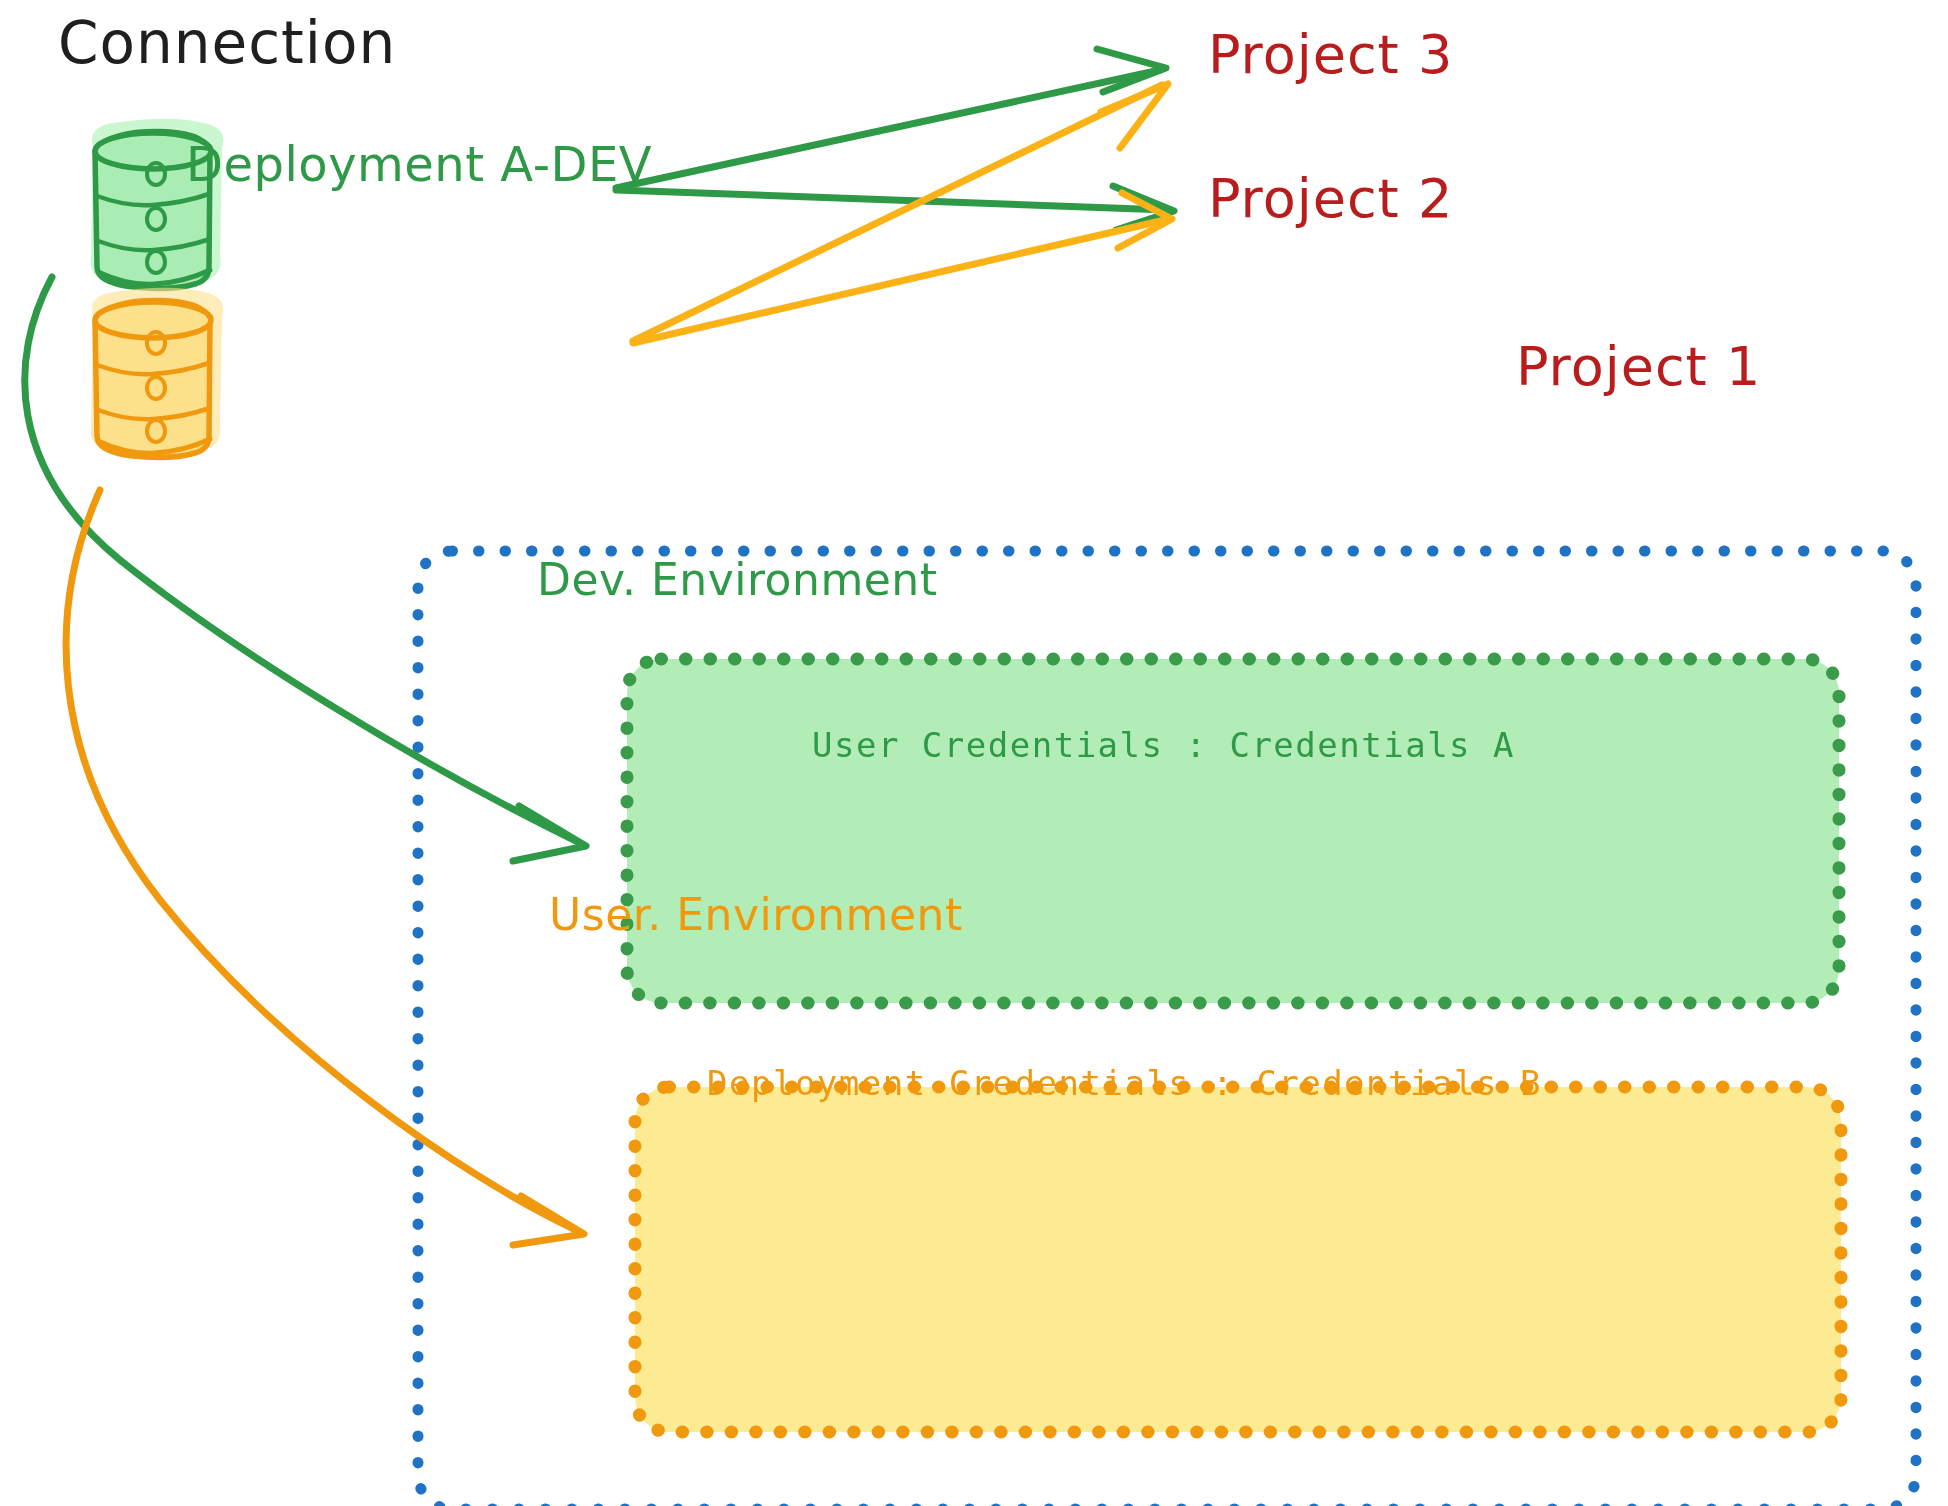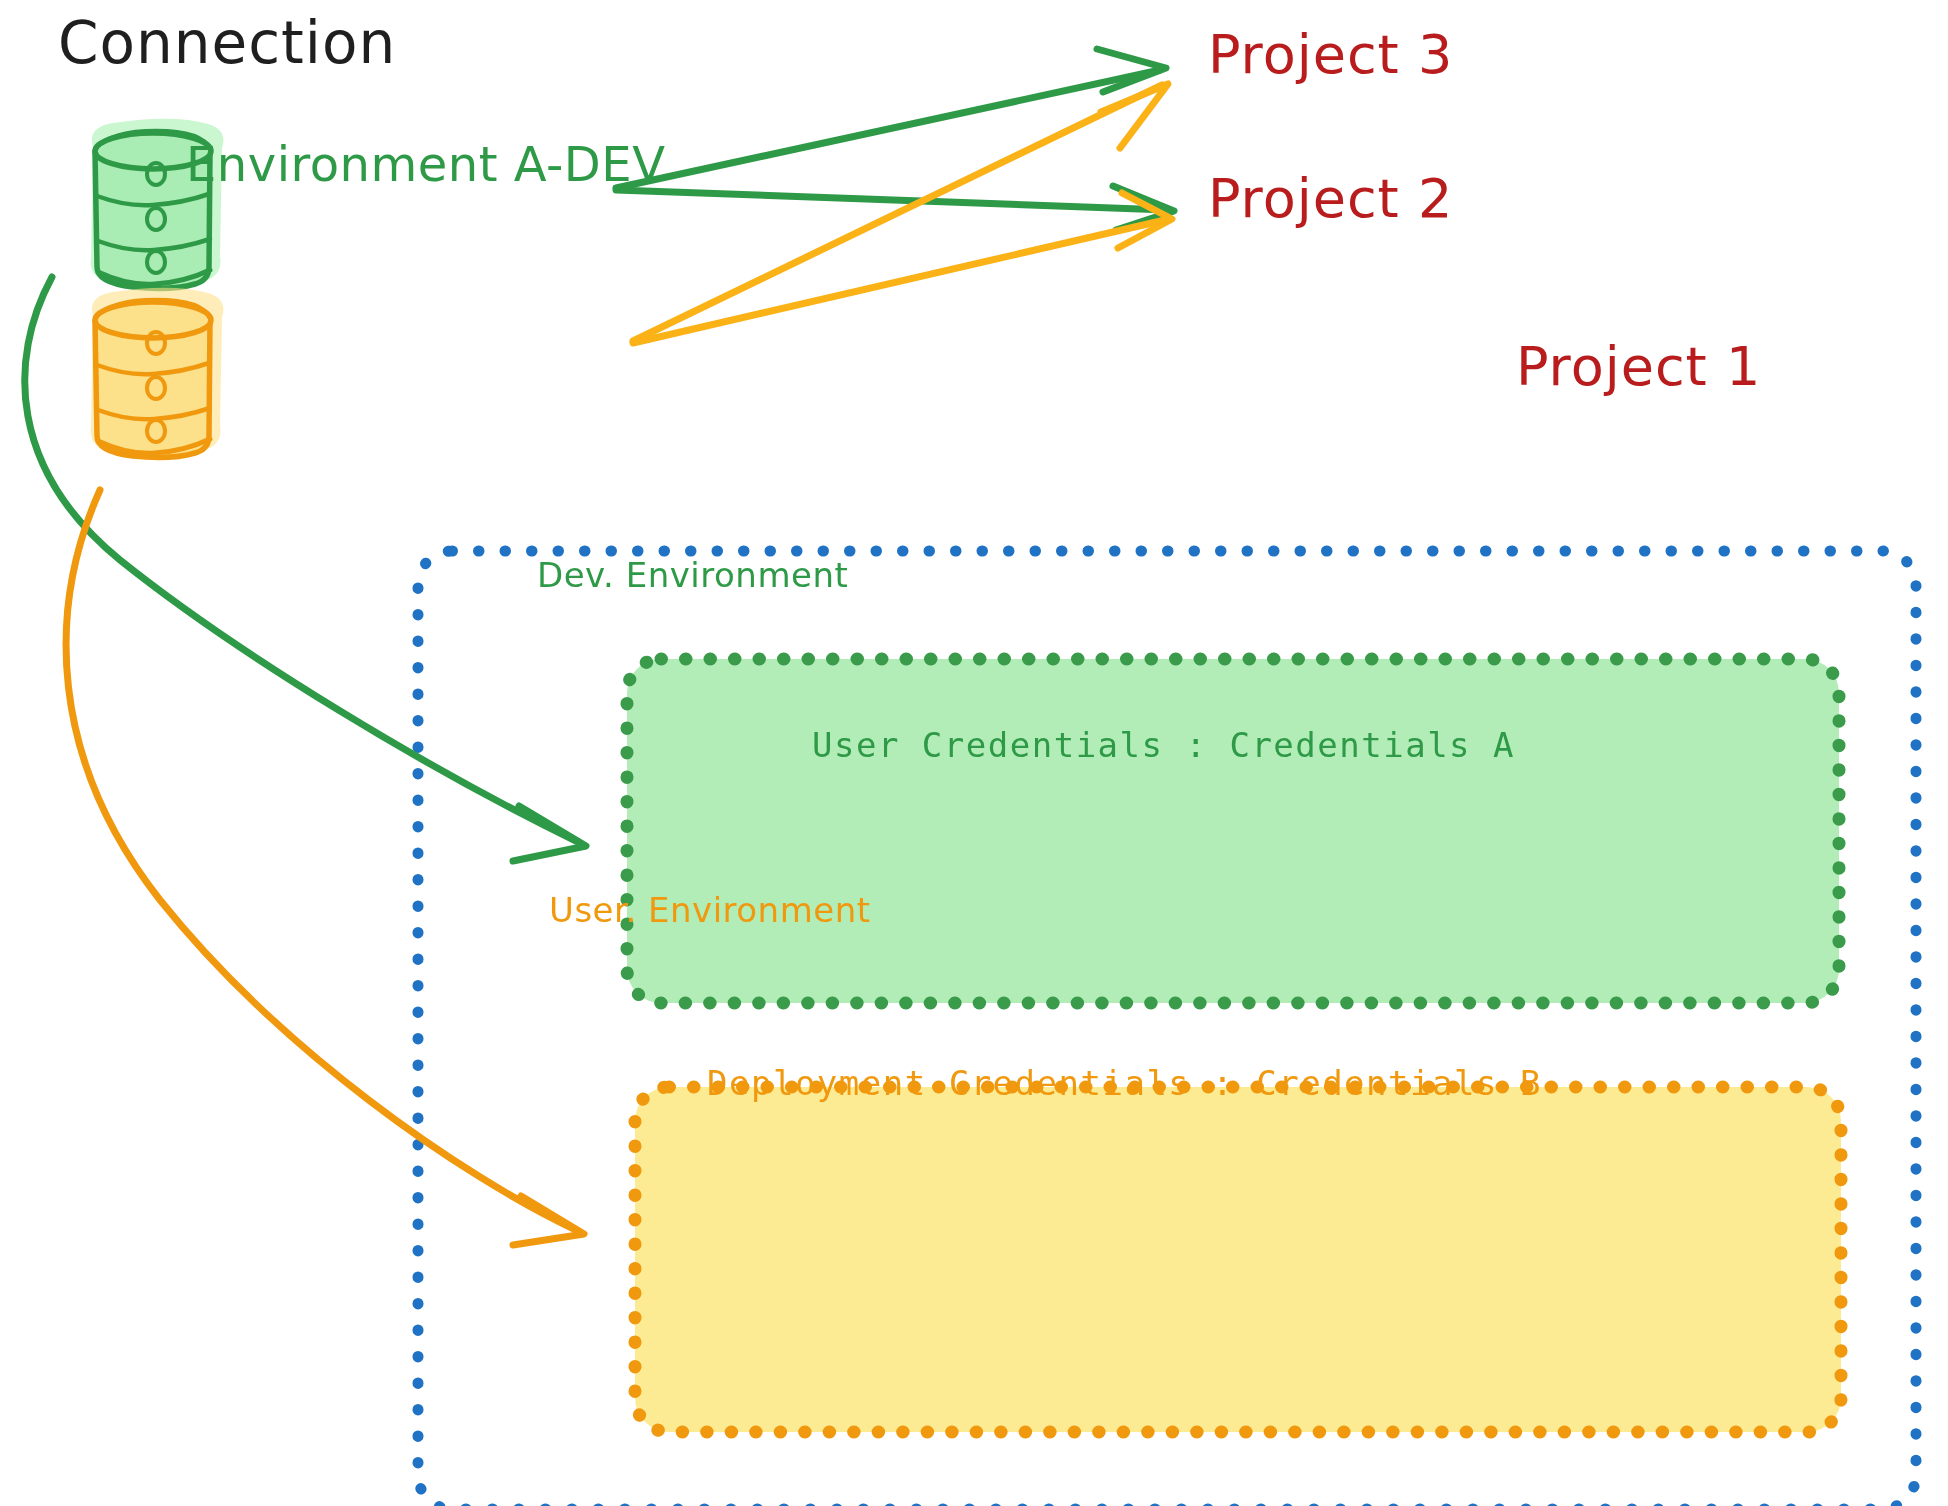--- a/index.html
+++ b/index.html
@@ -28,21 +28,21 @@
   }
   .proj{
     font-size:54px; color:#b91c1c;
     font-family:"DejaVu Sans", sans-serif; letter-spacing:1px;
   }
   .proj-3{ left:1208px; top:28px; }
   .proj-2{ left:1208px; top:172px; }
   .proj-1{ left:1516px; top:340px; }
 
   .env-title{
-    font-size:34px;
+    font-size:44px;
     font-family:"DejaVu Sans", sans-serif; letter-spacing:.5px;text-align:center;
   }
   .env-title.dev { left:537px; top:558px; color:#2e9a47; }
   .env-title.prod{ left:549px; top:893px; color:#f0990e; }
 
   .cred{
     font-family:"DejaVu Sans Mono", monospace;
     font-size:34px; letter-spacing:1.5px;
   }
   .cred.dev { left:812px;  top:728px;  color:#2e9a47;text-align:right; }
@@ -130,21 +130,21 @@
 
     <g>
       <path d="M100,490 C46,610 50,760 160,900 C280,1050 460,1175 576,1230" fill="none" stroke="#f0990e" stroke-width="7" stroke-linecap="round"></path>
       <path d="M521,1196 L584,1234 L513,1245" fill="none" stroke="#f0990e" stroke-width="7" stroke-linecap="round" stroke-linejoin="round"></path>
     </g>
 
   </svg>
 
   <div class="lbl title-connections">Connection</div>
 
-  <div class="lbl conn-a">Environment A-DEV</div>
+  <div class="lbl conn-a">Deployment A-DEV</div>
 
 
   <div class="lbl proj proj-3">Project 3</div>
 
   <div class="lbl proj proj-2">Project 2</div>
 
   <div class="lbl proj proj-1">Project 1</div>
 
   <div class="lbl env-title dev">Dev. Environment</div>
 

